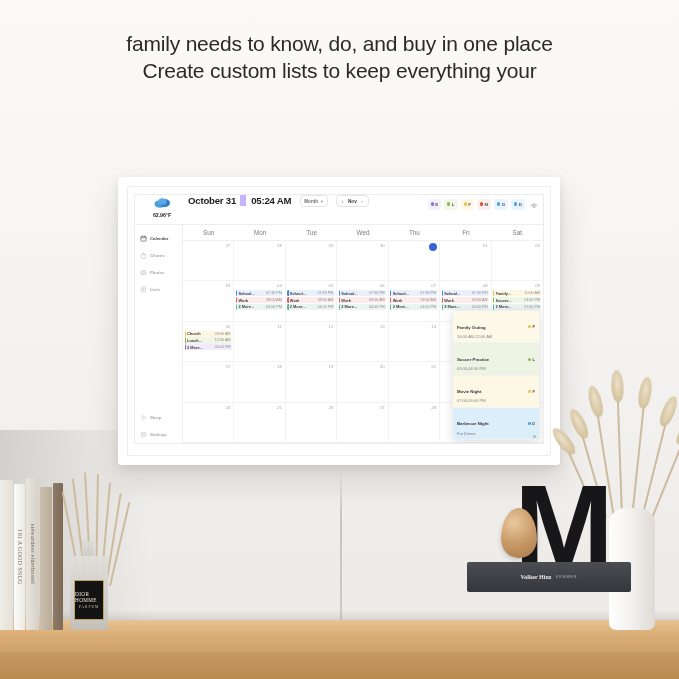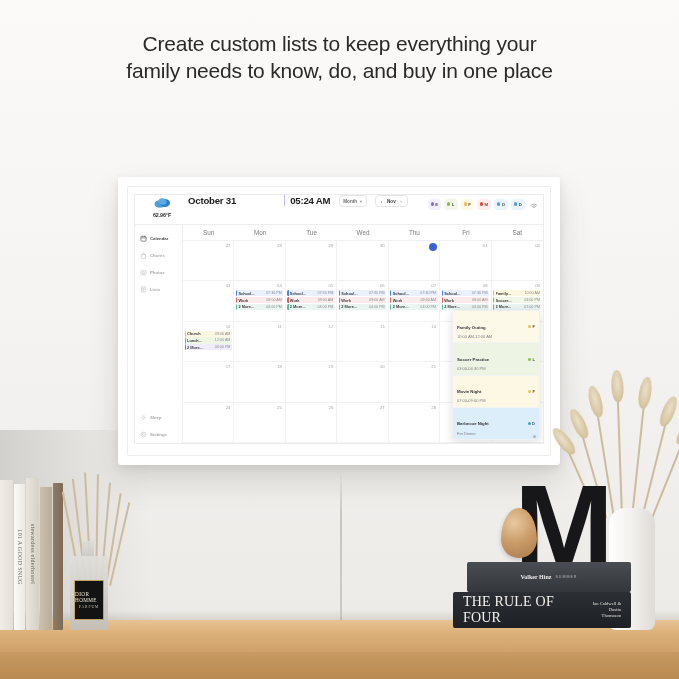--- a/index.html
+++ b/index.html
@@ -79,21 +79,21 @@
   }
   .cloud-icon { line-height: 1; }
   .temp { font-size: 5.4px; font-weight: 700; color: #2c2c2c; letter-spacing: -0.1px; margin-top: 1px; }
 
   .date-text {
     font-size: 9.6px; font-weight: 600; color: #1d1d1f; letter-spacing: -0.2px;
     margin-left: 2px; padding-right: 4px;
   }
   .time-text {
     font-size: 9.6px; font-weight: 600; color: #1d1d1f; letter-spacing: -0.2px;
-    border-left: 1px solid #c4b5fd; padding-left: 5px; margin-left: 44px;
+    border-left: 6px solid #c4b5fd; padding-left: 5px;
   }
   .pill {
     display: inline-flex; align-items: center; gap: 2px;
     border: 1px solid #e4e4e6; border-radius: 4px;
     height: 12px; padding: 0 3px; background: #fff;
     font-size: 4.6px; color: #6c6c70; font-weight: 600;
   }
   .view-select { margin-left: 9px; }
   .chev { font-size: 4px; color: #9b9b9f; }
 
@@ -266,22 +266,22 @@
 </head>
 <body>
 
 <div class="scene">
   <div class="wall"></div>
   <div class="wall-shadow-left"></div>
   <div class="wall-panel-seam"></div>
 
   <div class="headline-block">
     <div class="subhead">
+      <div>family needs to know, do, and buy in one place</div>
       <div>Create custom lists to keep everything your</div>
-      <div>family needs to know, do, and buy in one place</div>
     </div>
   </div>
 
   <div class="frame">
     <div class="frame-inner-bevel"></div>
     <div class="screen">
 
       <div class="topbar">
         <div class="weather-cell">
           <span class="cloud-icon">
@@ -698,22 +698,15 @@
       </div>
     <div class="vase"></div>
     <div class="letter-m">M</div>
     <div class="egg"></div>
 
     <div class="bookstack">
       <div class="sbk sbk-top">
         <span class="sbk-top-title">Volker Hinz</span>
         <span class="sbk-top-sub">SUMMER</span>
       </div>
-      <div class="sbk sbk-bottom">
-        <span class="sbk-bottom-title">THE RULE OF FOUR</span>
-        <span class="sbk-bottom-authors">
-          <span>Ian Caldwell &amp;</span><br>
-          <span>Dustin Thomason</span>
-        </span>
-      </div>
     </div>
   </div>
 </div>
 
 </body></html>

